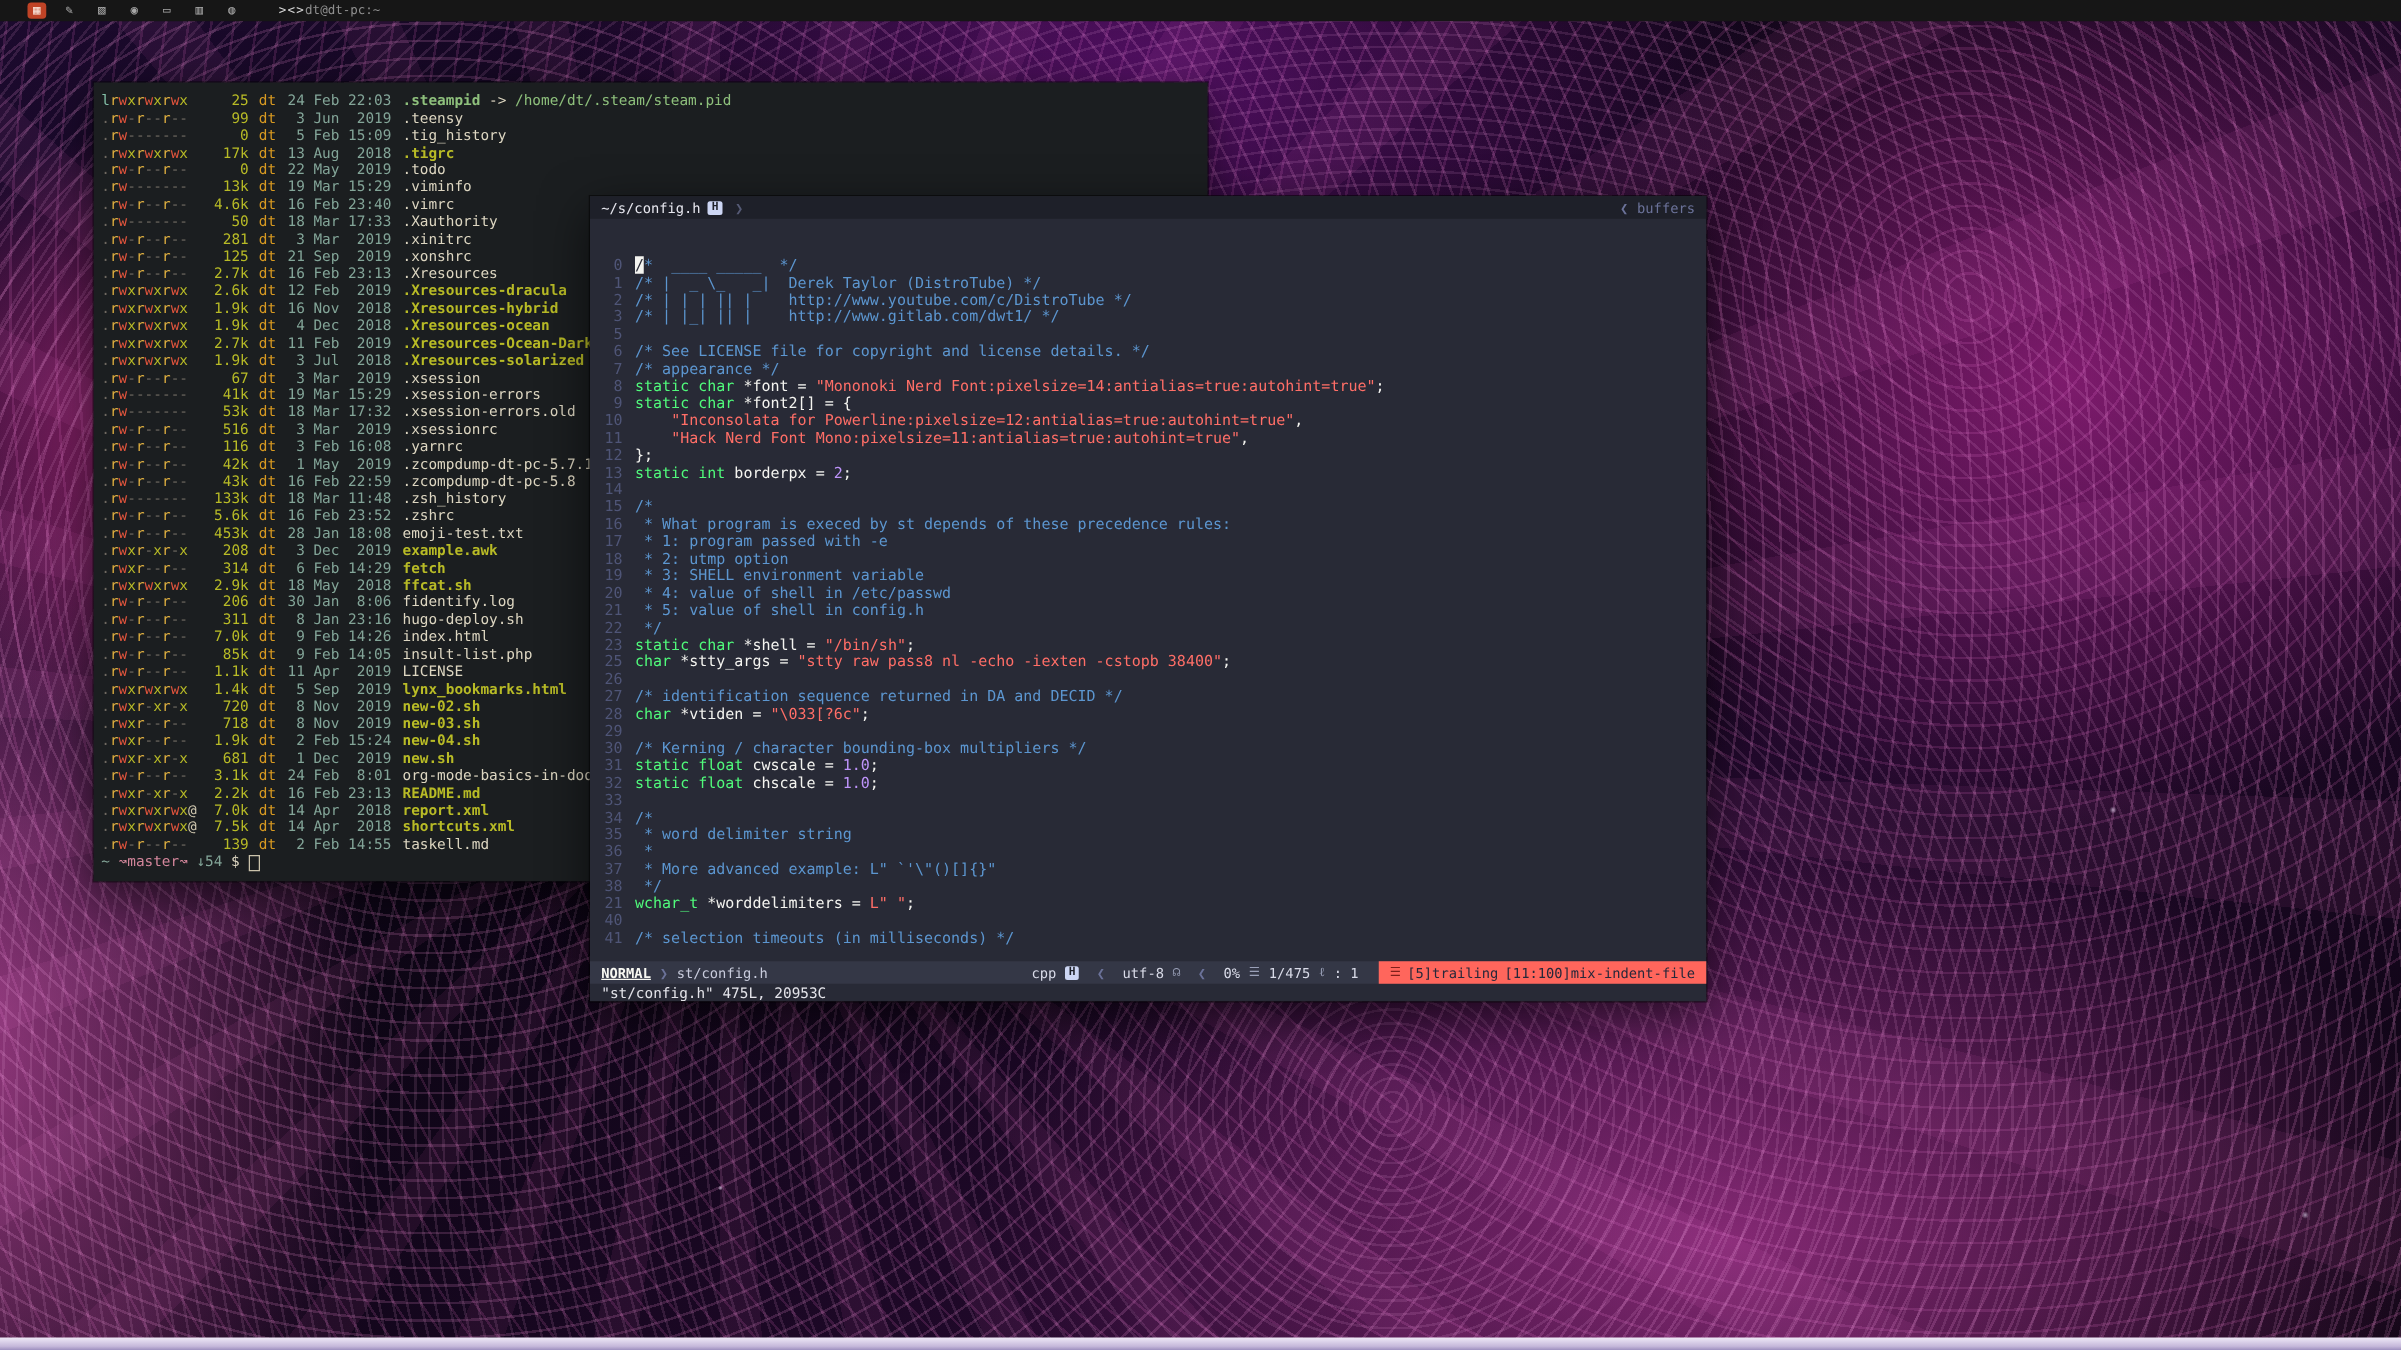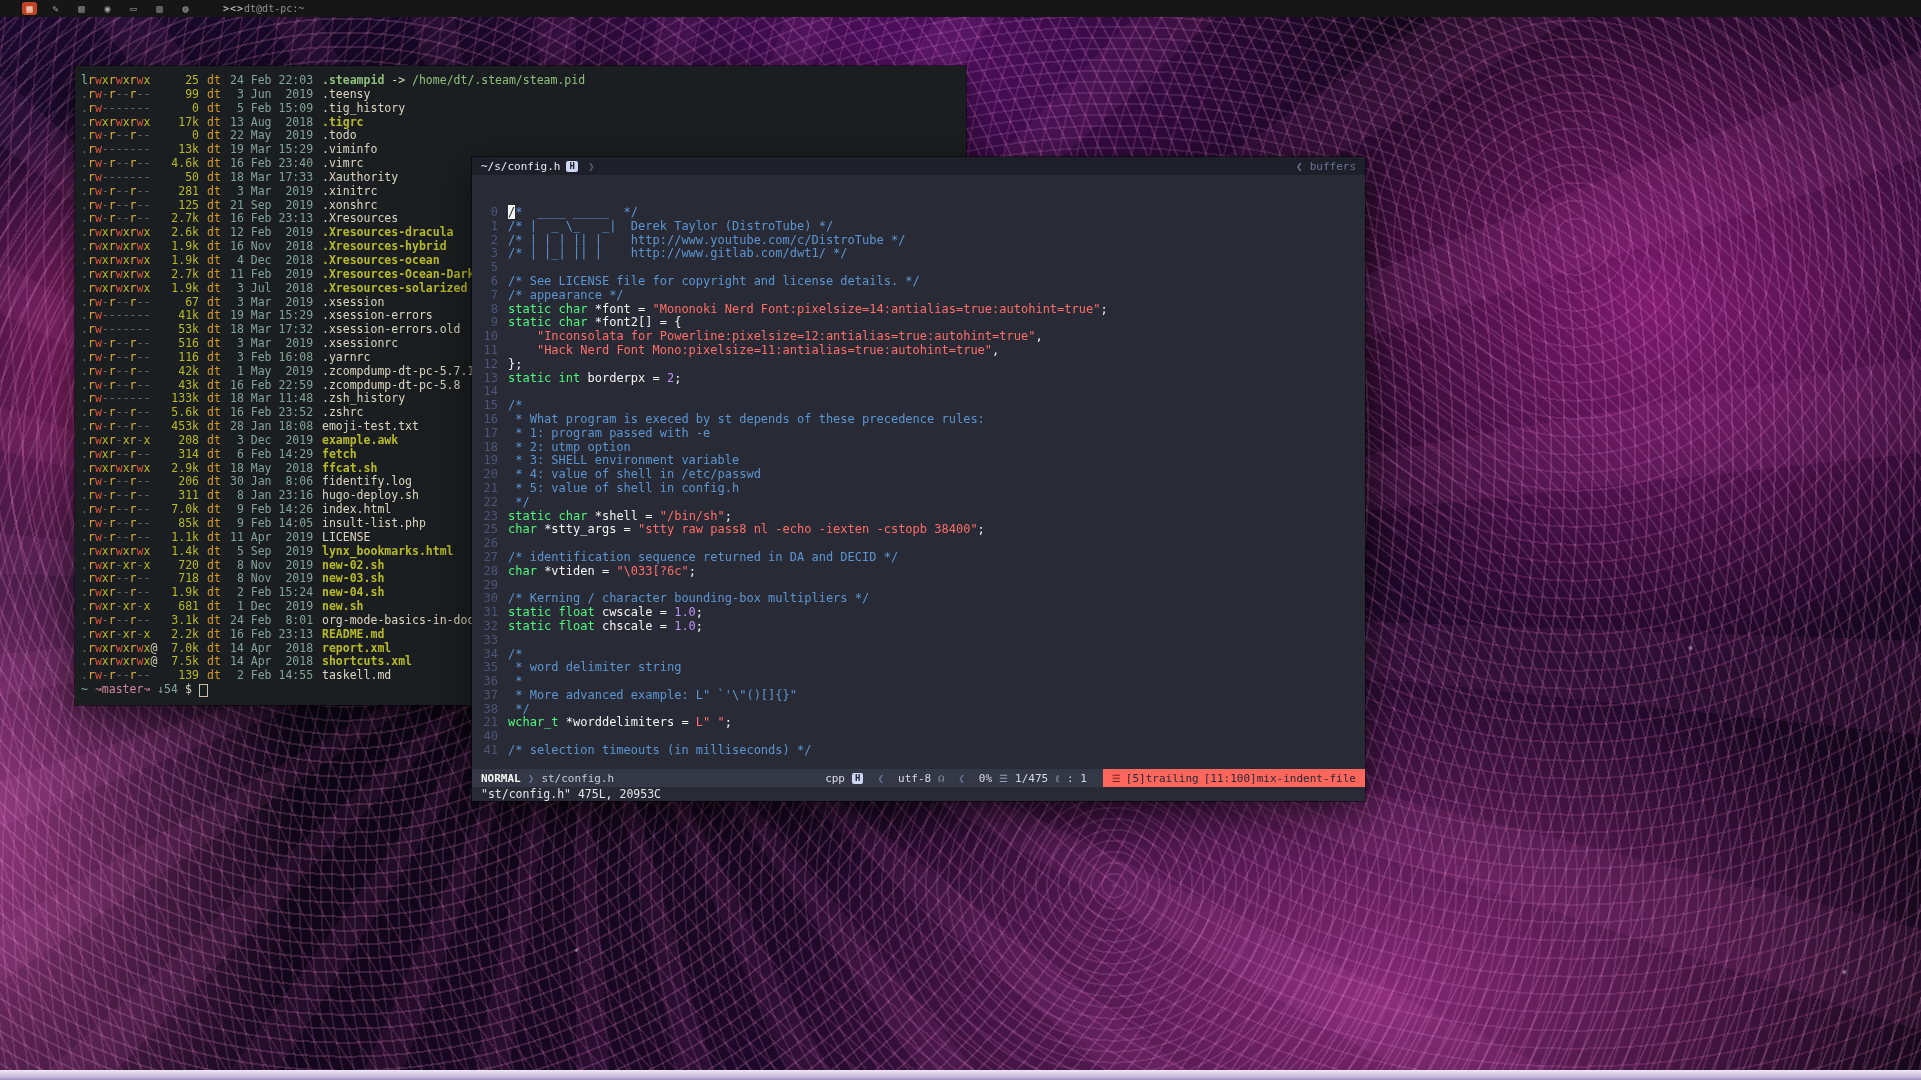--- a/index.html
+++ b/index.html
@@ -108,21 +108,21 @@
   .tk-c{color:#5c96d0}
   .tk-k{color:#50fa7b}
   .tk-s{color:#ff6e67}
   .tk-n{color:#bd93f9}
   .tk-p{color:#f4f4f0}
   .tk-cur{background:#f4f4f0;color:#282a36}
   .statusline{
     height:18px;flex:0 0 18px;background:#343746;display:flex;align-items:center;
     font-size:11px;color:#d9dbe8;padding-left:9px;box-sizing:border-box;
   }
-  .sl-mode{color:#f8f8f2;font-weight:bold;}
+  .sl-mode{color:#f8f8f2;font-weight:bold;text-decoration:underline;}
   .sl-sep{color:#6b7299;margin:0 7px;}
   .sl-file{color:#c9ccdd;}
   .sl-right{margin-left:auto;display:flex;align-items:center;gap:7px;height:100%;}
   .sl-ic{color:#9aa0b8;font-size:10px;}
   .sl-lint{
     background:#ff665c;color:#26283a;height:100%;display:flex;align-items:center;
     padding:0 9px;gap:5px;margin-left:9px;
   }
   .sl-lint-ic{font-size:10px;color:#7e1f1a;}
   .cmdline{

